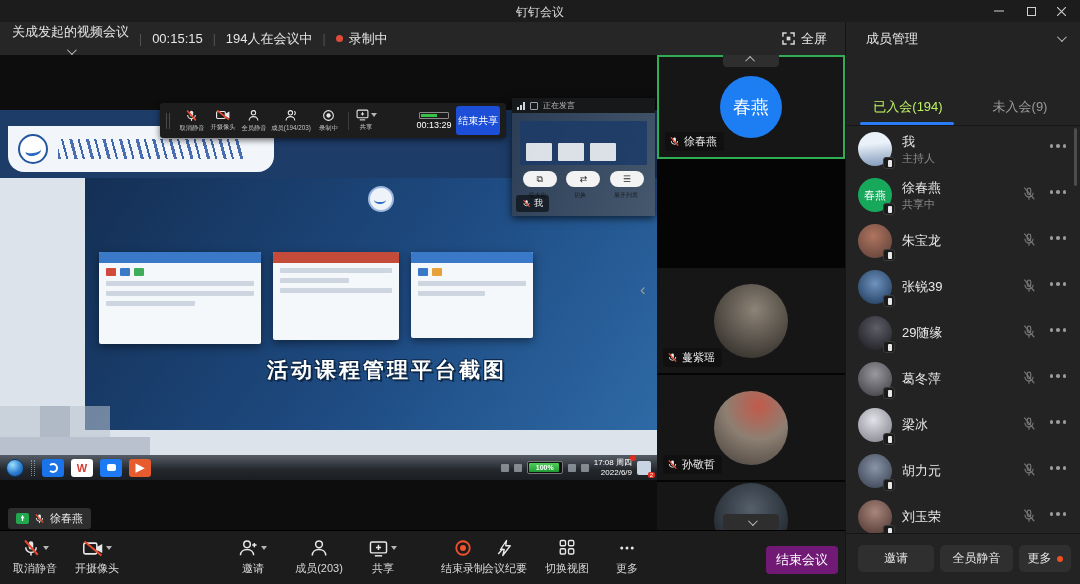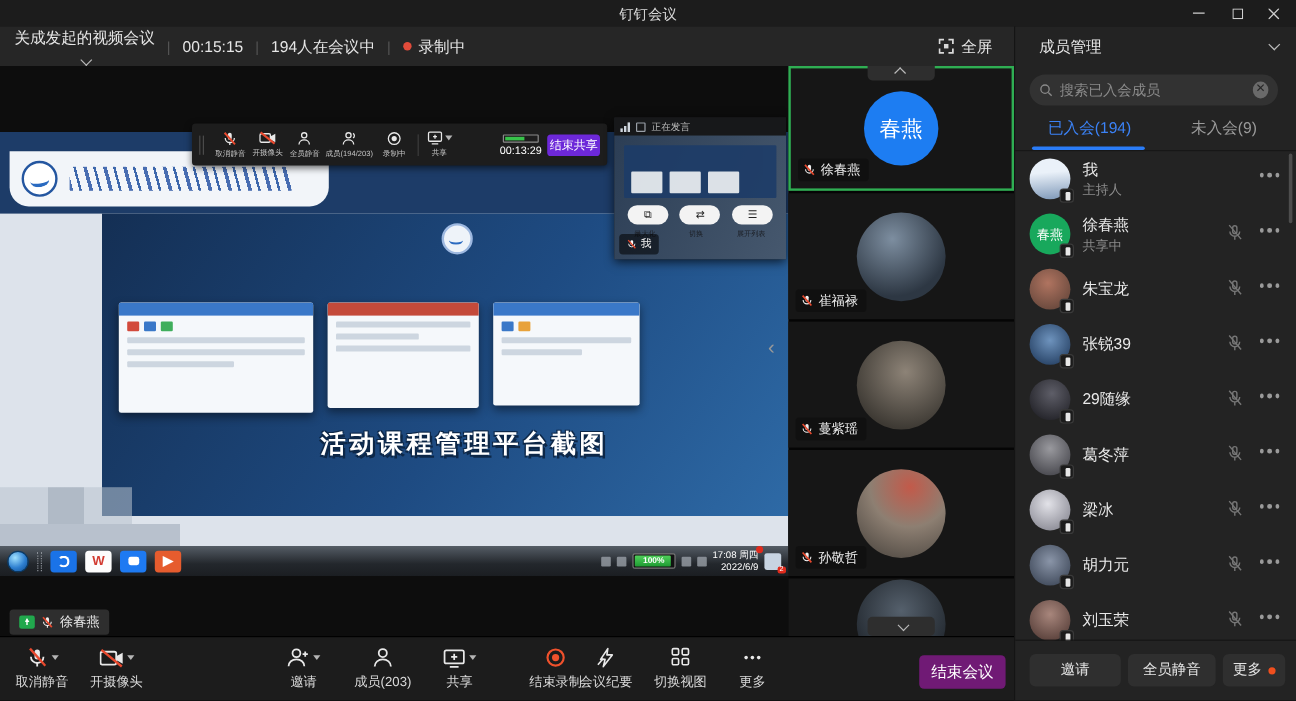--- a/index.html
+++ b/index.html
@@ -90,21 +90,21 @@
   .float-toolbar { position:absolute; left:160px; top:48px; width:346px; height:35px; background:#1d1d1d;
      border-radius:3px; box-shadow:0 2px 6px rgba(0,0,0,.6); display:flex; align-items:center; padding:0 6px; }
   .ft-grip { width:5px; height:16px; border-left:1px solid #4a4a4a; border-right:1px solid #4a4a4a; margin-right:6px; }
   .ft-item { display:flex; flex-direction:column; align-items:center; width:44px; }
   .ft-item .lab { font-size:7px; color:#c2c2c2; margin-top:1px; white-space:nowrap; transform:scale(.9); }
   .ft-div { width:1px; height:18px; background:#3c3c3c; margin:0 4px; }
   .ft-timer { display:flex; flex-direction:column; align-items:center; width:52px;margin-left:36px; }
   .ft-batt { width:30px; height:7px; border:1px solid #8a8a8a; border-radius:1px; position:relative; }
   .ft-batt:before { content:""; position:absolute; inset:1px 40% 1px 1px; background:#37c24a; }
   .ft-timer .t { color:#fff; font-size:9px; margin-top:1px; }
-  .ft-end { margin-left:4px; width:62px; height:18px; background:#6d28d9; border:none; border-radius:3px;
+  .ft-end { margin-left:4px; width:62px; height:29px; background:#1d4ed8; border:none; border-radius:3px;
      color:#fff; font-size:10px; display:flex; align-items:center; justify-content:center; cursor:pointer; }
 
   
   .speaker-win { position:absolute; left:512px; top:43px; width:143px; height:118px; background:#23262c;
      box-shadow:0 2px 8px rgba(0,0,0,.7); }
   .sw-head { height:15px; background:#17181a; display:flex; align-items:center; gap:5px; padding:0 5px; }
   .sw-sig { display:flex; align-items:flex-end; gap:1px; height:8px; }
   .sw-sig i { width:2px; background:#cfd6de; display:block; }
   .sw-pin { width:8px; height:8px; border:1px solid #9aa0a8; border-radius:1px; }
   .sw-title { font-size:8px; color:#b9b9b9; }
@@ -170,21 +170,21 @@
   .panel-header .chev { margin-left:auto; }
   .search { position:absolute; left:12px; top:40px; width:207px; height:26px; background:#323232; border-radius:14px;
      display:flex; align-items:center; padding:0 8px; gap:6px; }
   .search input { flex:1; background:transparent; border:none; outline:none; color:#cfcfcf; font-size:12px;
      font-family:"Liberation Sans", sans-serif; }
   .search input::placeholder { color:#8a8a8a; }
   .clear-btn { width:14px; height:14px; border-radius:50%; background:#6a6a6a; color:#262626; font-size:10px;
      line-height:14px; text-align:center; cursor:pointer; }
   .tabs { position:absolute; left:0; top:76px; width:100%; height:27px; }
   .tab { position:absolute; top:0; height:24px; font-size:13px; text-align:center; cursor:pointer; }
-  .tab.active { color:#3b82f6; } .tab.inactive { color:#9a9a9a; }
+  .tab.active { color:#bef264; } .tab.inactive { color:#9a9a9a; }
   .tab1 { left:12px; width:100px; } .tab2 { left:128px; width:92px; }
   .tab-underline { position:absolute; left:14px; top:24px; width:94px; height:3px; background:#2a7cf7; border-radius:2px; }
   .tab-divider { position:absolute; left:0; top:81px; width:100%; height:1px; background:#171717; top:103px; }
   .members { position:absolute; left:0; top:104px; width:100%; height:408px; overflow:hidden; }
   .mrow { position:absolute; left:0; width:100%; height:46px; }
   .mavatar { position:absolute; left:12px; top:6px; width:34px; height:34px; border-radius:50%;
      display:flex; align-items:center; justify-content:center; font-size:11px; color:#fff; }
   .mavatar .devbadge { position:absolute; right:-3px; bottom:-3px; width:12px; height:12px; background:#1b1b1b;
      border:1px solid #3a3a3a; border-radius:3px; }
   .mavatar .devbadge:after { content:""; position:absolute; left:3.5px; top:2px; width:4px; height:7px;
@@ -449,31 +449,20 @@
         <div class="tile-label">
           <svg width="11" height="11" viewBox="0 0 24 24">
             <rect x="9" y="3" width="6" height="11" rx="3" fill="#f0f0f0"></rect>
             <path d="M5 11a7 7 0 0 0 14 0" stroke="#f0f0f0" stroke-width="2" fill="none"></path>
             <line x1="4" y1="3" x2="20" y2="21" stroke="#e8492e" stroke-width="3"></line>
           </svg>
           <span>徐春燕</span>
         </div>
       </div>
 
-      <div class="tile t2">
-        <div class="avatar"></div>
-        <div class="tile-label">
-          <svg width="11" height="11" viewBox="0 0 24 24">
-            <rect x="9" y="3" width="6" height="11" rx="3" fill="#f0f0f0"></rect>
-            <path d="M5 11a7 7 0 0 0 14 0" stroke="#f0f0f0" stroke-width="2" fill="none"></path>
-            <line x1="4" y1="3" x2="20" y2="21" stroke="#e8492e" stroke-width="3"></line>
-          </svg>
-          <span>崔福禄</span>
-        </div>
-      </div>
 
       <div class="tile t3">
         <div class="avatar"></div>
         <div class="tile-label">
           <svg width="11" height="11" viewBox="0 0 24 24">
             <rect x="9" y="3" width="6" height="11" rx="3" fill="#f0f0f0"></rect>
             <path d="M5 11a7 7 0 0 0 14 0" stroke="#f0f0f0" stroke-width="2" fill="none"></path>
             <line x1="4" y1="3" x2="20" y2="21" stroke="#e8492e" stroke-width="3"></line>
           </svg>
           <span>蔓紫瑶</span>
@@ -598,28 +587,20 @@
     </div>
     <button class="end-btn">结束会议</button>
   </div>
 
   <div class="panel">
     <div class="panel-header">
       <span>成员管理</span>
       <span class="chev down"></span>
     </div>
 
-    <div class="search">
-      <svg width="12" height="12" viewBox="0 0 16 16">
-        <circle cx="7" cy="7" r="5" fill="none" stroke="#8a8a8a" stroke-width="1.6"></circle>
-        <line x1="11" y1="11" x2="15" y2="15" stroke="#8a8a8a" stroke-width="1.6"></line>
-      </svg>
-      <input type="text" placeholder="搜索已入会成员" style="">
-      <span class="clear-btn">✕</span>
-    </div>
 
     <div class="tabs">
       <div class="tab tab1 active">已入会(194)</div>
       <div class="tab tab2 inactive">未入会(9)</div>
       <div class="tab-underline"></div>
     </div>
     <div class="tab-divider"></div>
 
     <div class="members">
 

